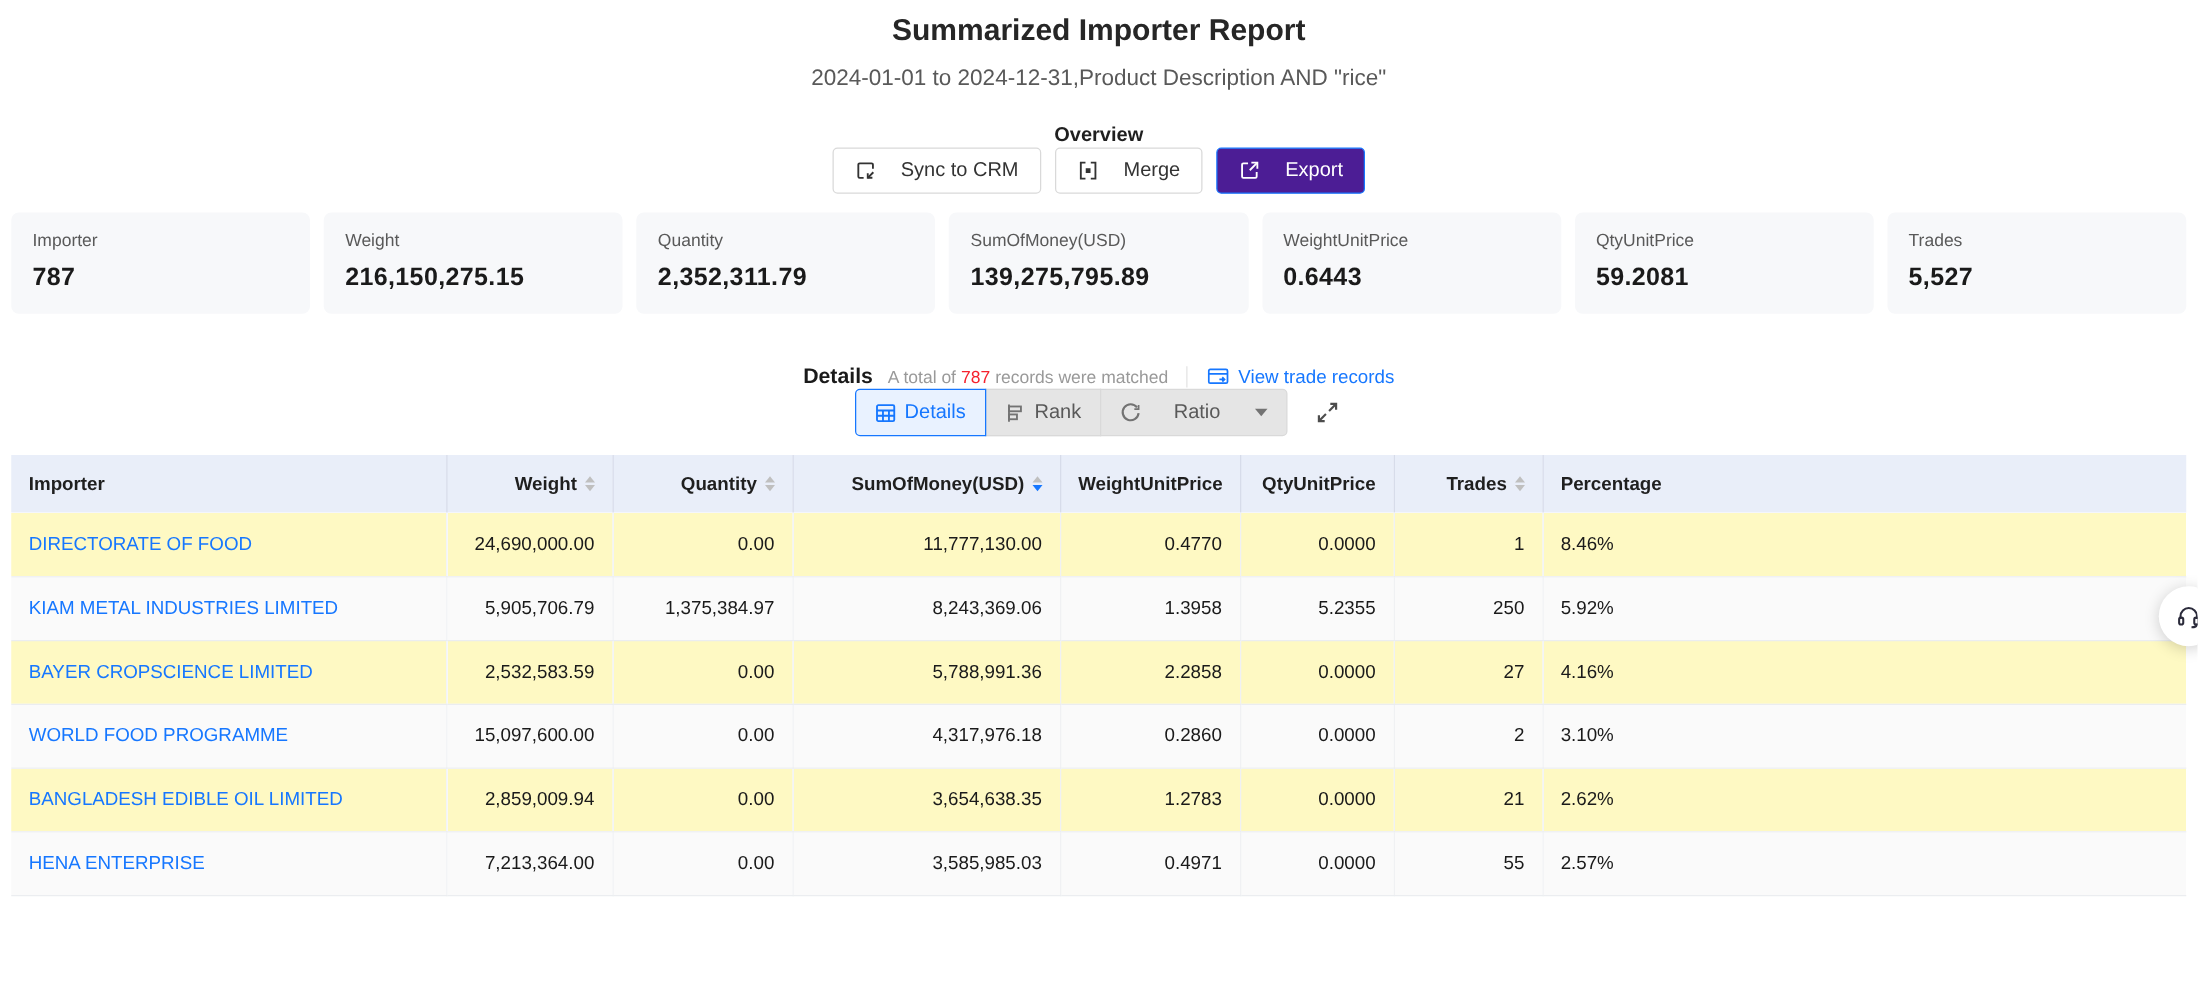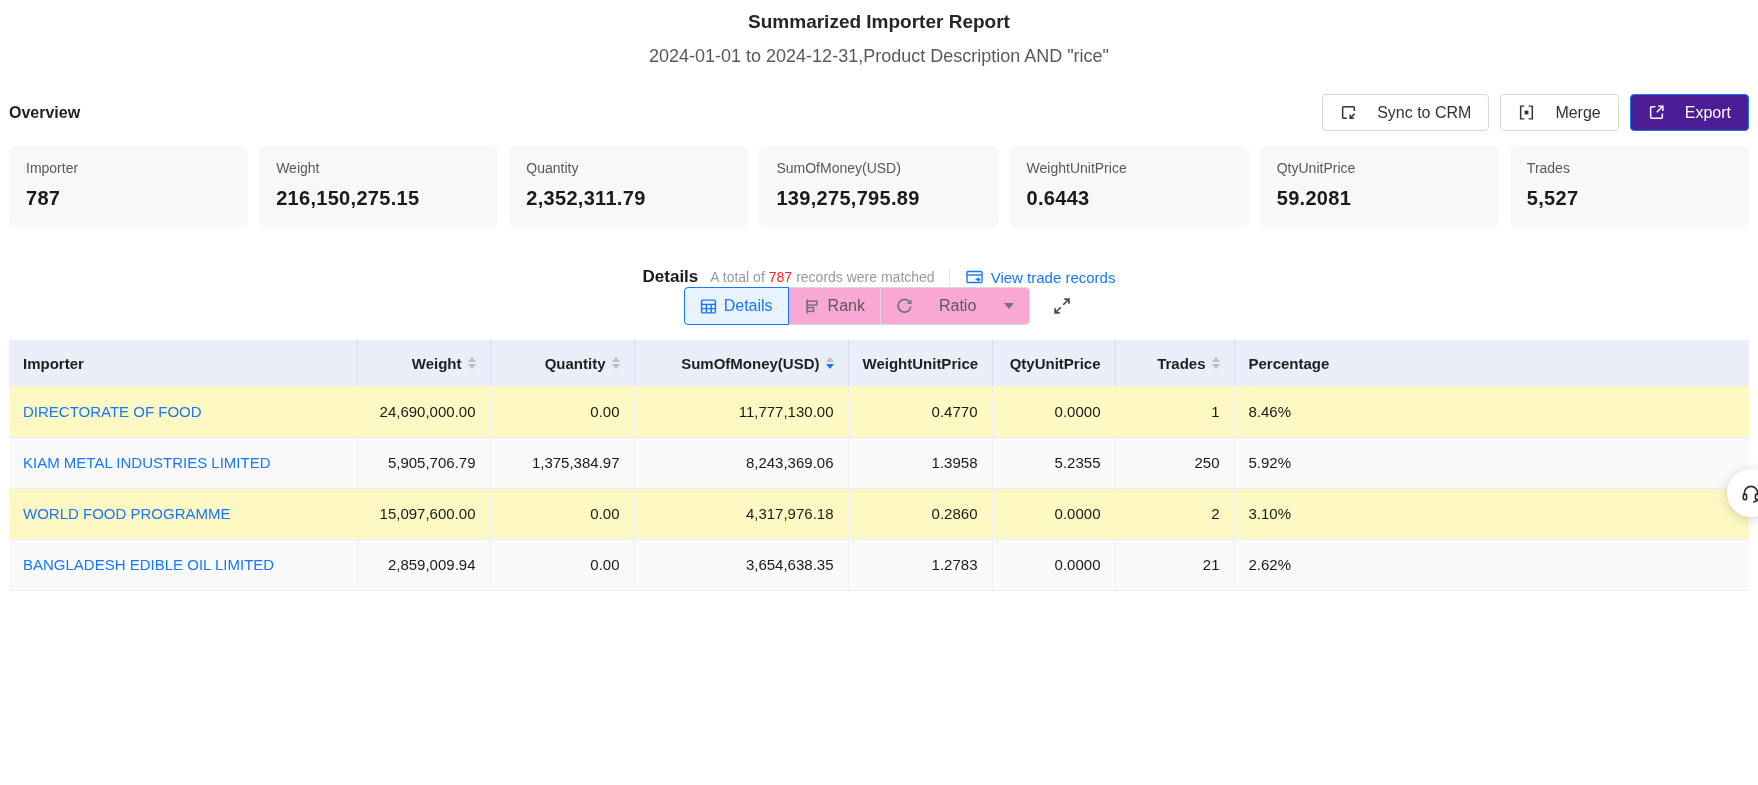--- a/index.html
+++ b/index.html
@@ -2,24 +2,24 @@
 <html><head>
 <meta charset="utf-8">
 <style>
   * { box-sizing: border-box; }
   html,body { margin:0; padding:0; }
   body {
     width:1758px; height:785px; overflow:hidden; position:relative;
     background:#fff; color:#262626;
     font-family:"Liberation Sans", sans-serif;
   }
-  .page-title { text-align:center; padding-top:11px; font-size:19px; font-weight:700; color:#262626; }
+  .page-title { text-align:center; padding-top:11px; font-size:24px; font-weight:700; color:#262626; }
   .page-subtitle { text-align:center; margin-top:13px; font-size:18px; color:#595959; }
 
-  .overview-bar { display:flex; justify-content:space-between; align-items:center; padding:0 9px; margin-top:27px; }
+  .overview-bar { display:flex; justify-content:space-between; align-items:center; padding:0 9px; margin-top:27px;flex-direction:column; }
   .overview-heading { font-size:16px; font-weight:700; color:#1f1f1f; }
   .action-btns { display:flex; gap:11px; }
   .btn {
     display:inline-flex; align-items:center; gap:20px; height:37px; padding:0 17px;
     background:#fff; border:1px solid #d9d9d9; border-radius:4px;
     font-size:16px; color:#333; cursor:pointer; font-family:inherit;
   }
   .btn svg { flex:0 0 auto; }
   .btn-primary { background:#4c1d95; border-color:#1677ff; color:#fff; }
 
@@ -33,21 +33,21 @@
   .details-heading { font-size:17px; font-weight:700; color:#1a1a1a; }
   .match-text { margin-left:12px; font-size:14px; color:#999; }
   .count-red { color:#f5222d; padding:0 4px; }
   .v-divider { width:1px; height:17px; background:#e3e3e3; margin:0 16px 0 14px; }
   .view-link { display:inline-flex; align-items:center; gap:7px; font-size:15px; color:#1677ff; cursor:pointer; text-decoration:none; }
 
   .details-right { display:flex; align-items:center; }
   .seg-group { display:flex; }
   .seg {
     display:inline-flex; align-items:center; gap:7px; height:38px; padding:0 15px;
-    background:#f9a8d4; border:1px solid #d9d9d9; margin-left:-1px;
+    background:#e5e5e5; border:1px solid #d9d9d9; margin-left:-1px;
     font-size:16px; color:#595959; cursor:pointer; font-family:inherit; position:relative;
   }
   .seg:first-child { border-radius:4px 0 0 4px; margin-left:0; }
   .seg:last-child { border-radius:0 4px 4px 0;gap:26px; }
   .seg.active { background:#e9f2ff; border-color:#1677ff; color:#1677ff; z-index:2; }
   .caret-down-sm { width:0; height:0; border-left:5px solid transparent; border-right:5px solid transparent; border-top:6px solid #737373; margin-left:2px; }
   .expand-btn { margin-left:20px; background:none; border:none; padding:2px; cursor:pointer; color:#4d4d4d; display:flex; }
 
   .table-wrap { margin-top:15px; padding:0 9px; }
   table { width:100%; border-collapse:collapse; table-layout:fixed; font-size:15px; }
@@ -281,38 +281,58 @@
           <td class="al"><a class="importer-link">KIAM METAL INDUSTRIES LIMITED</a></td>
           <td class="ar">5,905,706.79</td>
           <td class="ar">1,375,384.97</td>
           <td class="ar">8,243,369.06</td>
           <td class="ar">1.3958</td>
           <td class="ar">5.2355</td>
           <td class="ar">250</td>
           <td class="al">5.92%</td>
         </tr>
         <tr>
+          <td class="al"><a class="importer-link">BAYER CROPSCIENCE LIMITED</a></td>
+          <td class="ar">2,532,583.59</td>
+          <td class="ar">0.00</td>
+          <td class="ar">5,788,991.36</td>
+          <td class="ar">2.2858</td>
+          <td class="ar">0.0000</td>
+          <td class="ar">27</td>
+          <td class="al">4.16%</td>
+        </tr>
+        <tr>
           <td class="al"><a class="importer-link">WORLD FOOD PROGRAMME</a></td>
           <td class="ar">15,097,600.00</td>
           <td class="ar">0.00</td>
           <td class="ar">4,317,976.18</td>
           <td class="ar">0.2860</td>
           <td class="ar">0.0000</td>
           <td class="ar">2</td>
           <td class="al">3.10%</td>
         </tr>
         <tr>
           <td class="al"><a class="importer-link">BANGLADESH EDIBLE OIL LIMITED</a></td>
           <td class="ar">2,859,009.94</td>
           <td class="ar">0.00</td>
           <td class="ar">3,654,638.35</td>
           <td class="ar">1.2783</td>
           <td class="ar">0.0000</td>
           <td class="ar">21</td>
           <td class="al">2.62%</td>
+        </tr>
+        <tr>
+          <td class="al"><a class="importer-link">HENA ENTERPRISE</a></td>
+          <td class="ar">7,213,364.00</td>
+          <td class="ar">0.00</td>
+          <td class="ar">3,585,985.03</td>
+          <td class="ar">0.4971</td>
+          <td class="ar">0.0000</td>
+          <td class="ar">55</td>
+          <td class="al">2.57%</td>
         </tr>
       </tbody>
   </table>
 </div>
 
 <button class="float-help">
   <span style="display:flex">
     <svg width="22" height="22" viewBox="0 0 20 20" fill="none" stroke="currentColor" stroke-width="1.5">
       <path d="M4 12v-2a6 6 0 0 1 12 0v2"></path>
       <rect x="3" y="11" width="3" height="5" rx="1.3"></rect>

